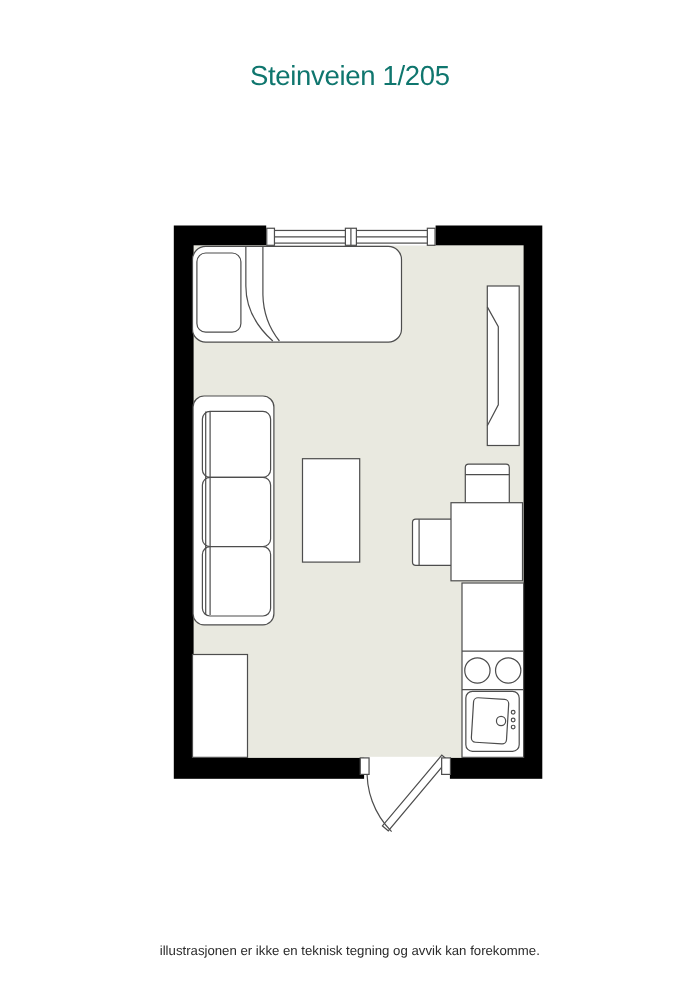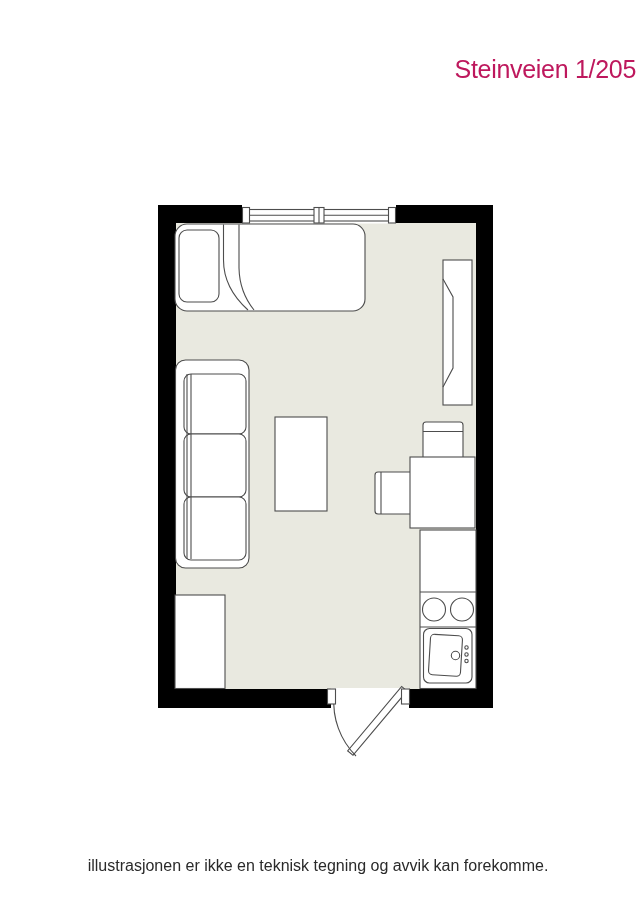--- a/index.html
+++ b/index.html
@@ -6,27 +6,27 @@
   body {
     width: 636px; height: 900px;
     background: #ffffff;
     font-family: "Liberation Sans", sans-serif;
     position: relative;
     overflow: hidden;
   }
   .page { position: absolute; inset: 0; width: 636px; height: 900px; }
   .plan-title {
     position: absolute; top: 55px; left: 0; width: 636px;
-    text-align: right;
-    font-size: 25px; color: #be185d; letter-spacing: -0.3px;
+    text-align: center;
+    font-size: 25px; color: #0f766e; letter-spacing: -0.3px;
   }
   .disclaimer {
     position: absolute; top: 857px; left: 0; width: 636px;
     text-align: center;
-    font-size: 16px; color: #2a2a2a;
+    font-size: 12px; color: #2a2a2a;
   }
   svg.plan { position: absolute; left: 0; top: 0; shape-rendering: geometricPrecision; }
   
   .o  { fill: #ffffff; stroke: #4d4d4d; stroke-width: 1.1; }
   
   .ln { fill: none; stroke: #4d4d4d; stroke-width: 1.1; }
 </style>
 </head>
 <body>
 

